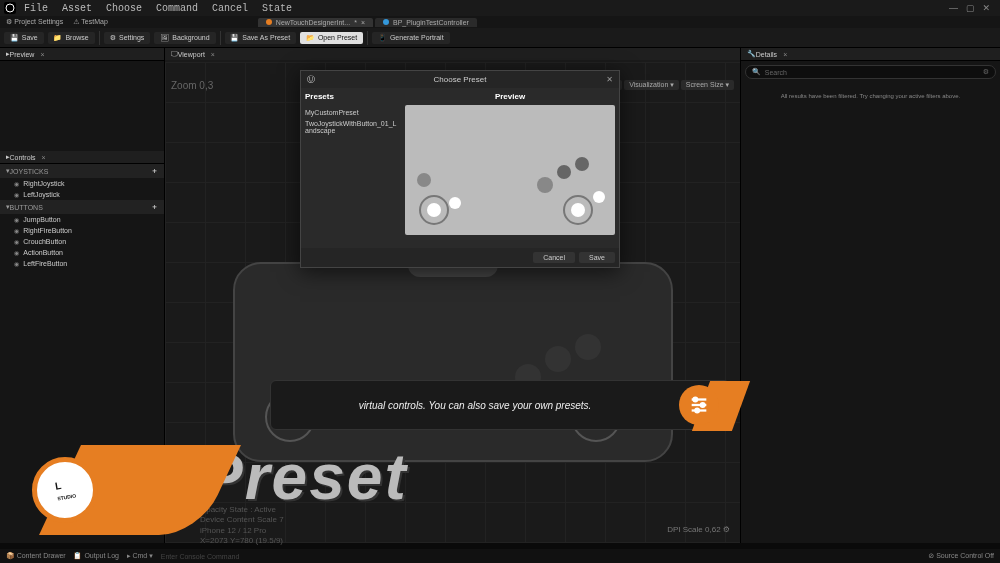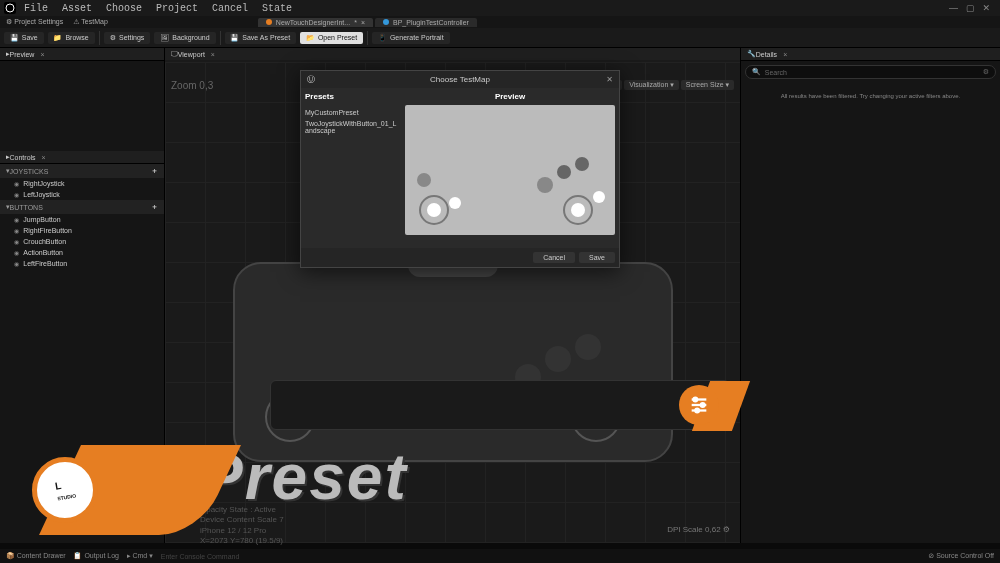--- a/index.html
+++ b/index.html
@@ -111,21 +111,21 @@
 
 <div class="menubar">
   <div class="ue-logo">
       <svg width="10" height="10" viewBox="0 0 10 10">
         <circle cx="5" cy="5" r="4" fill="none" stroke="#fff" stroke-width="1"></circle>
       </svg>
     </div>
   <div class="item">File</div>
   <div class="item">Asset</div>
   <div class="item">Choose</div>
-  <div class="item">Project</div>
+  <div class="item">Command</div>
   <div class="item">Cancel</div>
   <div class="item">State</div>
   <div class="win-controls">
     <span>—</span>
     <span>▢</span>
     <span>✕</span>
   </div>
 </div>
 
 <div class="secbar">
@@ -209,21 +209,21 @@
     <div class="panel-tab">🔧 <span>Details</span><span class="x">×</span></div>
     <div class="search-box">🔍 <span textcontent="Search">Search</span><span style="margin-left:auto">⚙</span></div>
     <div class="details-msg">All results have been filtered. Try changing your active filters above.</div>
   </div>
 
 </div>
 
 <div class="modal">
   <div class="modal-title">
     <span class="ue">Ⓤ</span>
-    <span>Choose TestMap</span>
+    <span>Choose Preset</span>
     <span class="close">✕</span>
   </div>
   <div class="modal-body">
     <div class="modal-left">
       <h4>Presets</h4>
       <div class="preset-item">MyCustomPreset</div>
       <div class="preset-item">TwoJoystickWithButton_01_Landscape</div>
     </div>
     <div class="modal-right">
       <h4>Preview</h4>
@@ -244,20 +244,21 @@
     </div>
   </div>
   <div class="modal-footer">
     <div class="mbtn">Cancel</div>
     <div class="mbtn">Save</div>
   </div>
 </div>
 
 <div class="banner">
   <div class="banner-text">
+    <div>virtual controls. You can also save your own presets.</div>
   </div>
   <div class="banner-ico">
     <svg width="22" height="22" viewBox="0 0 24 24" fill="none" stroke="#fff" stroke-width="2.5">
         <line x1="4" y1="6" x2="20" y2="6"></line>
         <line x1="4" y1="12" x2="20" y2="12"></line>
         <line x1="4" y1="18" x2="20" y2="18"></line>
         <circle cx="8" cy="6" r="2" fill="#fff"></circle>
         <circle cx="16" cy="12" r="2" fill="#fff"></circle>
         <circle cx="10" cy="18" r="2" fill="#fff"></circle>
       </svg>

